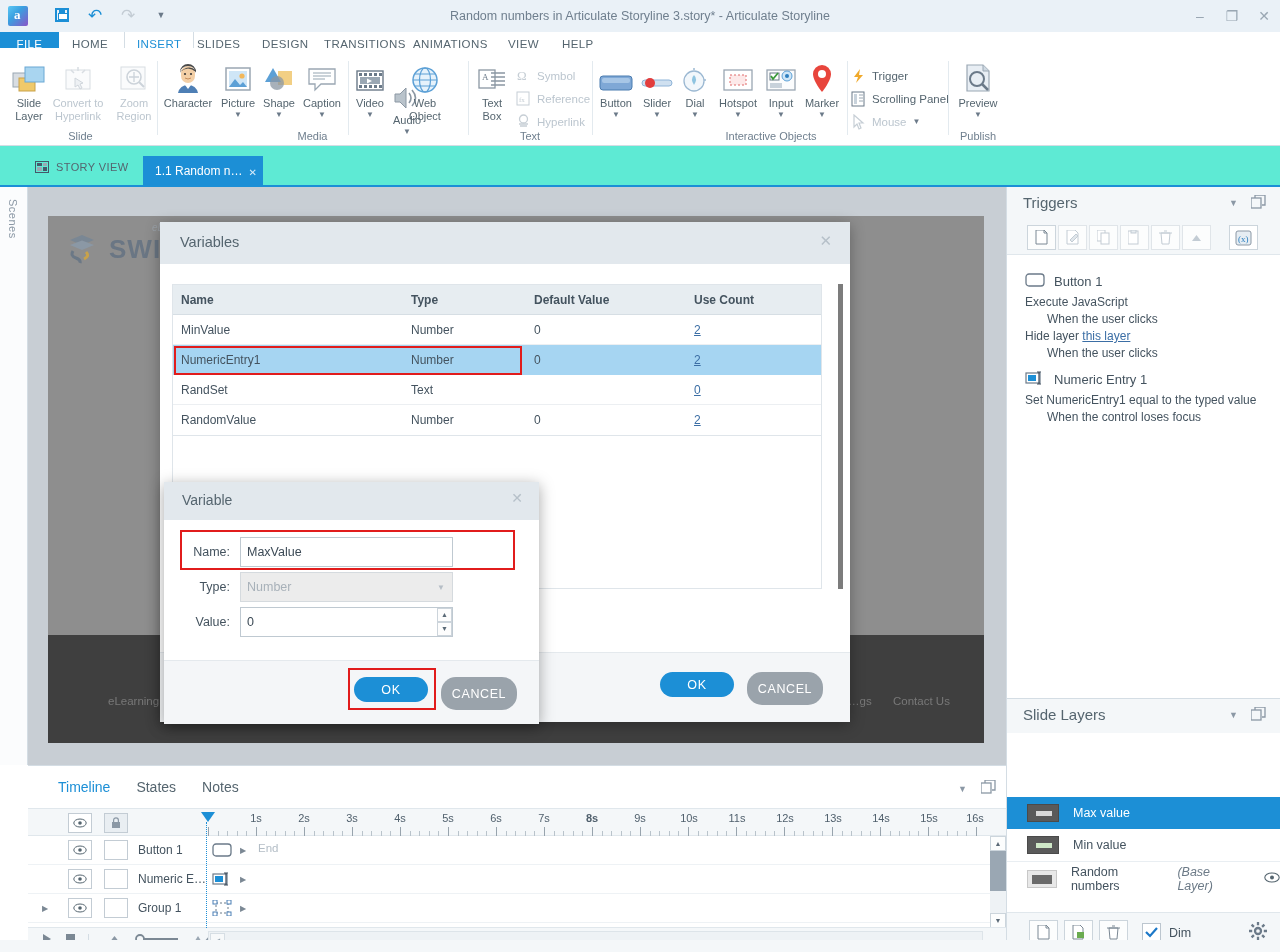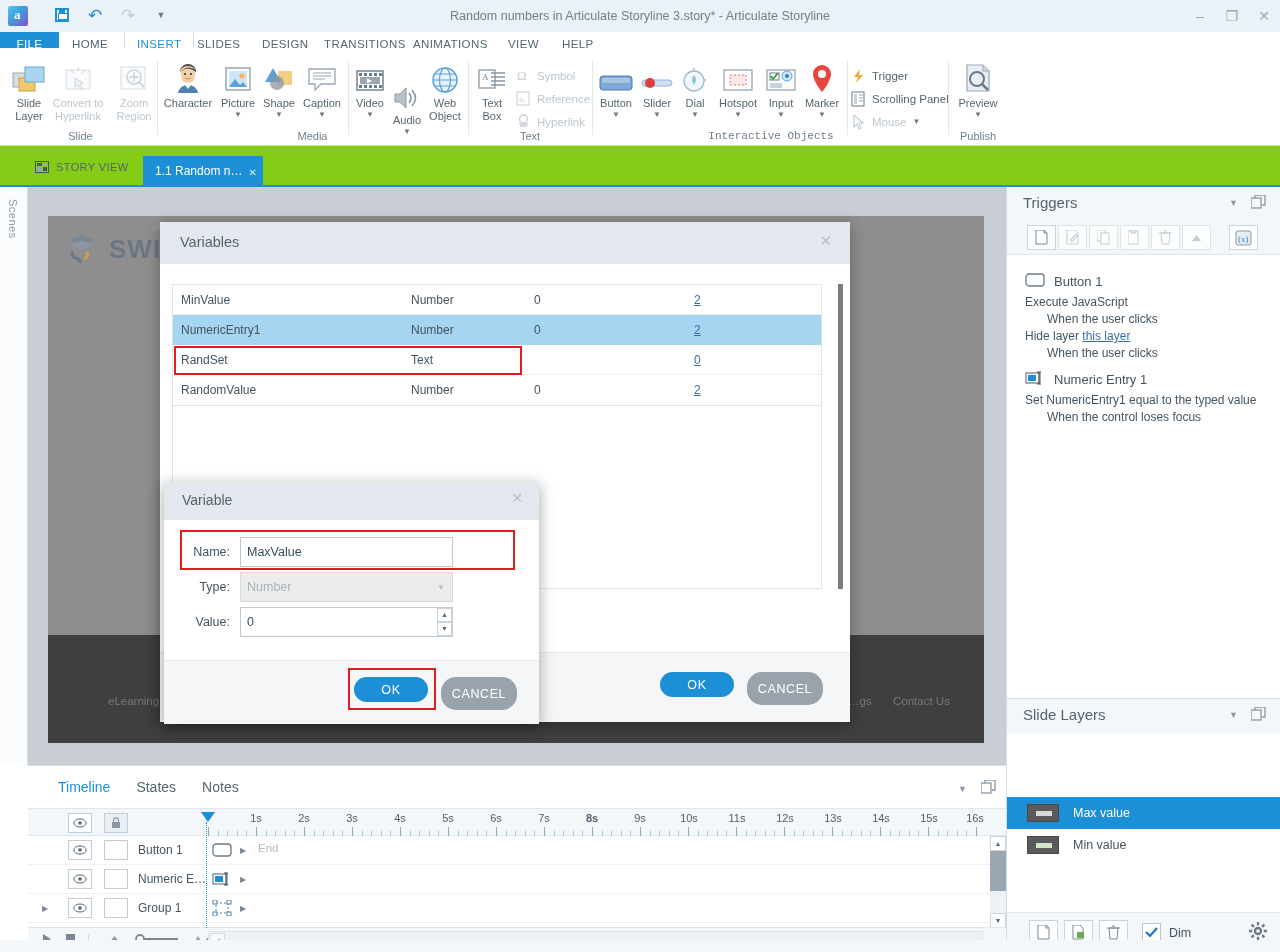--- a/index.html
+++ b/index.html
@@ -45,21 +45,21 @@
   .ribbon .sep { position:absolute; top:4px; width:1px; height:74px; background:#e3eaef; }
   .grp-label { position:absolute; font-size:11px; color:#6f7f8e; text-align:center; }
   .bigbtn { position:absolute; text-align:center; font-size:11px; color:#55656f; line-height:12.5px; width:52px; }
   .bigbtn .ic { height:32px; display:flex; align-items:flex-end; justify-content:center; margin-bottom:3px; }
   .bigbtn.dis { color:#bcc6cf; }
   .caret { font-size:8px; color:#6b7a89; display:block; line-height:8px; margin-top:1px; }
   .smallrow { position:absolute; font-size:11.5px; color:#55656f; display:flex; align-items:center; gap:6px; height:21px; }
   .smallrow.dis { color:#bcc6cf; }
 
   
-  .tabbar { position:absolute; left:0; top:146px; width:1280px; height:40px; background:#84cc16; }
+  .tabbar { position:absolute; left:0; top:146px; width:1280px; height:40px; background:#5eead4; }
   .storyview { position:absolute; left:35px; top:10px; height:21px; display:flex; align-items:center; gap:7px;
      font-size:11px; color:#55656f; letter-spacing:.4px; }
   .sv-ico { width:14px; height:12px; border:1.5px solid #45576a; display:grid;
      grid-template-columns:1fr 1fr; grid-template-rows:1fr 1fr; gap:1px; padding:1px; }
   .sv-ico i { background:#45576a; display:block; }
   .sv-ico i:nth-child(1){ background:#45576a; }
   .slidetab { position:absolute; left:143px; top:156px; width:120px; height:30px; background:#1c8fd6;
      color:#fff; font-size:12px; line-height:30px; padding-left:12px; }
   .slidetab .x { position:absolute; right:6px; top:2px; font-size:10px; color:#d8ecfa; }
   .devicebar { position:absolute; right:8px; top:152px; display:flex; align-items:center; gap:16px; }
@@ -359,21 +359,21 @@
       <div class="ic">
         <svg width="30" height="26" viewBox="0 0 30 26">
           <path d="M3 9 h5 l6 -6 v20 l-6 -6 h-5 z" fill="#b9c3cb" stroke="#8b97a3"></path>
           <path d="M17 8 q4 5 0 10 M20 5 q7 8 0 16" stroke="#8b97a3" fill="none" stroke-width="1.6"></path>
         </svg>
       </div>
       <span>Audio</span>
       <span class="caret">▼</span>
     </div>
 
-    <div class="bigbtn" style="left:424px;top:5px;width:42px;">
+    <div class="bigbtn" style="left:404px;top:5px;width:42px;">
       <div class="ic">
         <svg width="28" height="28" viewBox="0 0 28 28">
           <circle cx="14" cy="14" r="12" fill="#e6f2fb" stroke="#5ca0d6" stroke-width="1.5"></circle>
           <ellipse cx="14" cy="14" rx="5.5" ry="12" fill="none" stroke="#5ca0d6" stroke-width="1.2"></ellipse>
           <path d="M2 14 h24 M4 8 h20 M4 20 h20" stroke="#5ca0d6" stroke-width="1.1" fill="none"></path>
         </svg>
       </div>
       <span>Web</span><br>
       <span>Object</span>
     </div>
@@ -502,21 +502,21 @@
       </svg>
       <span>Scrolling Panel</span>
     </div>
     <div class="smallrow dis" style="left:851px;top:54px;">
       <svg width="15" height="16" viewBox="0 0 15 16">
           <path d="M3 1 L3 13 L6 10 L8 15 L10 14 L8 9 L12 9 z" fill="none" stroke="#c6ced5" stroke-width="1.2"></path>
         </svg>
       <span>Mouse</span>
       <span class="caret" style="display:inline;">▼</span>
     </div>
-    <div class="grp-label" style="left:595px;top:73px;width:352px;font-family:Liberation Mono, monospace;">Interactive Objects</div>
+    <div class="grp-label" style="left:595px;top:73px;width:352px;">Interactive Objects</div>
     <div class="sep" style="left:948px;"></div>
 
     <div class="bigbtn" style="left:950px;top:5px;width:56px;">
       <div class="ic">
         <svg width="32" height="30" viewBox="0 0 32 30">
           <path d="M5 1 h16 l6 6 v20 h-22 z" fill="#e8eef4" stroke="#9aa7b3" stroke-width="1.2"></path>
           <path d="M21 1 v6 h6" fill="#cfd9e2" stroke="#9aa7b3"></path>
           <circle cx="15" cy="15" r="7" fill="none" stroke="#6b7a89" stroke-width="2"></circle>
           <path d="M20 20 l6 6" stroke="#6b7a89" stroke-width="2.5"></path>
         </svg>
@@ -605,20 +605,26 @@
   </div>
 
   <div class="dlg-vars">
     <div class="dlg-title">
       <span class="t">Variables</span>
       <span class="x">✕</span>
     </div>
   </div>
   <div class="vtable-body-bg"></div>
   <div class="vtable">
+    <div class="vrow head">
+      <div class="vc vc1">Name</div>
+      <div class="vc vc2">Type</div>
+      <div class="vc vc3">Default Value</div>
+      <div class="vc vc4">Use Count</div>
+    </div>
     <div class="vrow">
       <div class="vc vc1">MinValue</div>
       <div class="vc vc2">Number</div>
       <div class="vc vc3">0</div>
       <div class="vc vc4 uc">2</div>
     </div>
     <div class="vrow sel">
       <div class="vc vc1">NumericEntry1</div>
       <div class="vc vc2">Number</div>
       <div class="vc vc3">0</div>
@@ -785,20 +791,33 @@
       <span class="layer-thumb">
           <i></i>
         </span>
       <span>Max value</span>
     </div>
     <div class="layer-row">
       <span class="layer-thumb min">
           <i></i>
         </span>
       <span>Min value</span>
+    </div>
+    <div class="layer-row" style="height:34px;border-top:1px solid #e9eef2;">
+      <span class="layer-thumb base">
+          <i></i>
+        </span>
+      <span>Random numbers</span>
+      <span class="base-note">(Base Layer)</span>
+      <span style="margin-left:6px;">
+        <svg width="16" height="11" viewBox="0 0 16 11">
+            <ellipse cx="8" cy="5.5" rx="7.2" ry="4.5" fill="none" stroke="#55656f" stroke-width="1.1"></ellipse>
+            <circle cx="8" cy="5.5" r="2" fill="#55656f"></circle>
+          </svg>
+      </span>
     </div>
 
     <div class="layer-foot">
       <span class="tbtn">
         <svg width="13" height="15" viewBox="0 0 13 15">
             <path d="M1 0 h8 l3 3 v11 h-11 z" fill="#fff" stroke="#7b8894"></path>
             <path d="M9 0 v3 h3" fill="none" stroke="#7b8894"></path>
           </svg>
       </span>
       <span class="tbtn">

